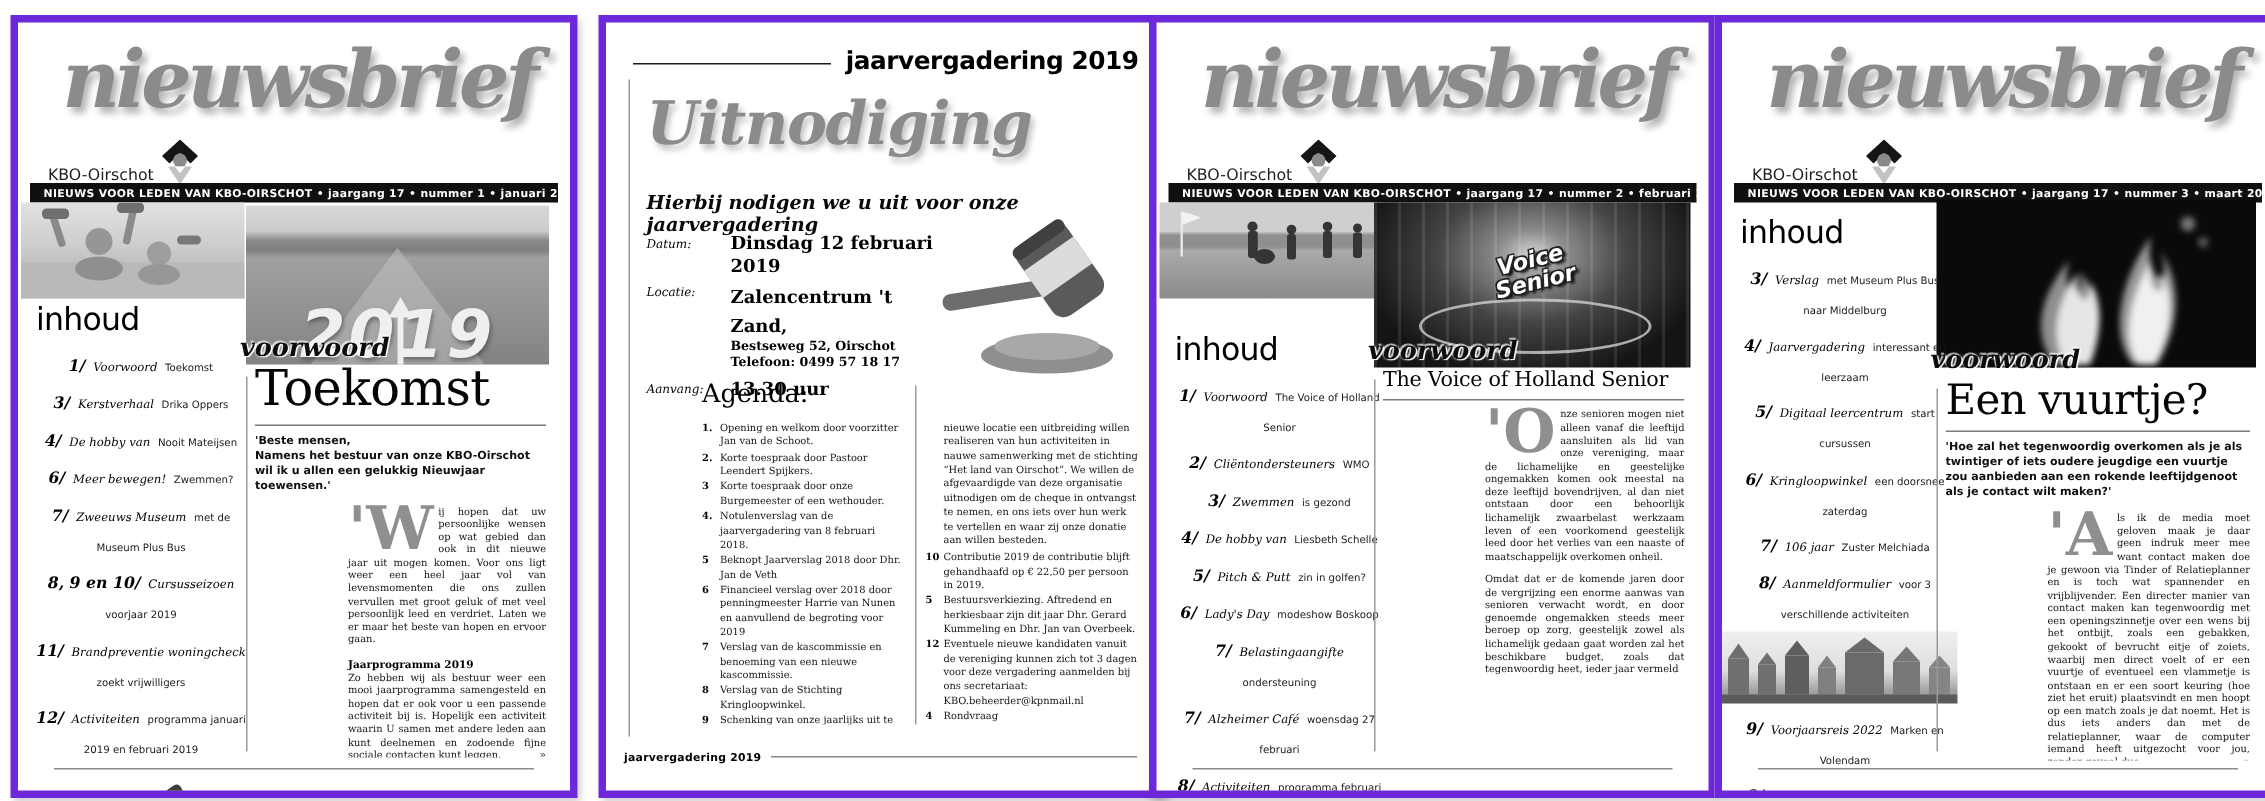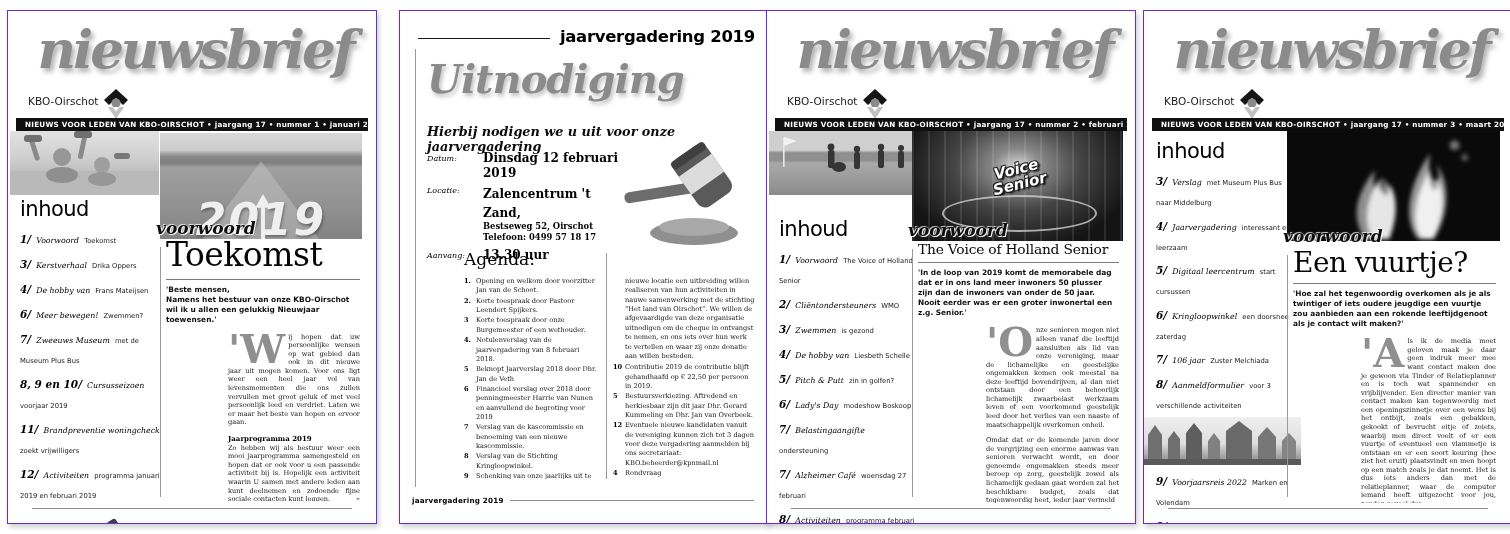--- a/index.html
+++ b/index.html
@@ -1,27 +1,27 @@
 <!DOCTYPE html>
 <html><head>
 <meta charset="utf-8">
 <style>
   html,body{margin:0;padding:0;background:#ffffff;}
   .stage{position:relative;width:1510px;height:534px;background:#fff;overflow:hidden;
          font-family:"DejaVu Sans",sans-serif;}
   .card{position:absolute;top:10px;width:368px;height:512px;background:#fff;
-        border:1px solid #6d28d9;box-shadow:2px 3px 5px rgba(0,0,0,.20);overflow:hidden;}
+        border:5px solid #6d28d9;box-shadow:2px 3px 5px rgba(0,0,0,.20);overflow:hidden;}
   #p1{left:7px;} #p2{left:399px;} #p3{left:766px;} #p4{left:1143px;}
 
   
   .mast{position:absolute;left:12px;right:6px;top:12px;text-align:center;
         font-family:"DejaVu Serif",serif;font-style:italic;font-weight:bold;
         font-size:53px;line-height:1;color:#8b8b8b;letter-spacing:-3px;
         text-shadow:3px 4px 5px rgba(0,0,0,.30);}
-  .brand{position:absolute;left:20px;top:84px;display:flex;align-items:flex-start;gap:3px;}
+  .brand{position:absolute;left:20px;top:84px;display:flex;align-items:flex-end;gap:3px;}
   .brand-name{font-size:10.5px;color:#1c1c1c;}
   .kbo-logo{width:30px;height:30px;margin-top:-6px;}
   .infobar{position:absolute;left:8px;right:8px;top:107px;height:13px;background:#101010;
            color:#fff;font-weight:bold;font-size:7.2px;line-height:13px;padding-left:9px;
            letter-spacing:.25px;white-space:nowrap;overflow:hidden;}
 
   
   .photo{position:absolute;overflow:hidden;}
   .swim{left:2px;top:120px;width:149px;height:64px;
         background:linear-gradient(180deg,#e2e2e2 0%,#cdcdcd 45%,#b3b3b3 80%,#a8a8a8 100%);}
@@ -46,21 +46,21 @@
         color:#fff;text-shadow:-1px -1px 0 #222,1px 1px 0 #222,1px -1px 0 #222,-1px 1px 0 #222,2px 2px 2px #000;}
   .fire{left:143px;top:118px;width:213px;height:112px;background:#0a0a0a;}
   .town{position:relative;margin:4px 0 5px -12px;width:157px;height:48px;
         background:linear-gradient(180deg,#efefef 0%,#dedede 55%,#a3a3a3 82%,#8d8d8d 100%);}
   .photo svg,.town svg,.meeting svg{position:absolute;inset:0;width:100%;height:100%;}
 
   
   .toc{position:absolute;left:12px;width:140px;}
   #p1 .toc{top:186px;} #p3 .toc{top:206px;} #p4 .toc{top:128px;}
   .toc-h{font-weight:normal;font-size:21px;letter-spacing:-.5px;color:#000;margin-bottom:7px;}
-  .toc-item{margin-bottom:5px;line-height:1.25;}
+  .toc-item{margin-bottom:5px;line-height:1.25;text-align:center;}
   #p4 .toc-item{margin-bottom:4.5px;}
   .toc-num{font-family:"DejaVu Serif",serif;font-style:italic;font-weight:bold;font-size:10.5px;color:#000;}
   .toc-topic{font-family:"DejaVu Serif",serif;font-style:italic;font-size:7.8px;color:#000;}
   .toc-desc{font-size:6.8px;color:#1a1a1a;}
   .gavel-wrap{width:125px;height:82px;margin:8px 0 4px 8px;}
 
   
   .col-div{position:absolute;width:1px;background:#9a9a9a;}
   #p1 .col-div{left:152px;top:236px;bottom:26px;}
   #p3 .col-div{left:145px;top:238px;bottom:26px;}
@@ -153,21 +153,21 @@
         <span>20</span><svg class="up-arrow" viewBox="0 0 16 52">
             <polygon points="8,0 16,14 10,14 10,52 6,52 6,14 0,14" fill="#efefef"></polygon>
           </svg><span>19</span>
       </div>
     </div>
 
     <div class="toc">
       <div class="toc-h">inhoud</div>
       <div class="toc-item"><span class="toc-num">1/</span> <span class="toc-topic">Voorwoord</span> <span class="toc-desc">Toekomst</span></div>
       <div class="toc-item"><span class="toc-num">3/</span> <span class="toc-topic">Kerstverhaal</span> <span class="toc-desc">Drika Oppers</span></div>
-      <div class="toc-item"><span class="toc-num">4/</span> <span class="toc-topic">De hobby van</span> <span class="toc-desc">Frans Mateijsen</span></div>
+      <div class="toc-item"><span class="toc-num">4/</span> <span class="toc-topic">De hobby van</span> <span class="toc-desc">Nooit Mateijsen</span></div>
       <div class="toc-item"><span class="toc-num">6/</span> <span class="toc-topic">Meer bewegen!</span> <span class="toc-desc">Zwemmen?</span></div>
       <div class="toc-item"><span class="toc-num">7/</span> <span class="toc-topic">Zweeuws Museum</span> <span class="toc-desc">met de Museum Plus Bus</span></div>
       <div class="toc-item"><span class="toc-num">8, 9 en 10/</span> <span class="toc-topic">Cursusseizoen</span> <span class="toc-desc">voorjaar 2019</span></div>
       <div class="toc-item"><span class="toc-num">11/</span> <span class="toc-topic">Brandpreventie woningcheck</span> <span class="toc-desc">zoekt vrijwilligers</span></div>
       <div class="toc-item"><span class="toc-num">12/</span> <span class="toc-topic">Activiteiten</span> <span class="toc-desc">programma januari 2019 en februari 2019</span></div>
       <div class="gavel-wrap">
         <svg viewBox="0 0 125 82">
           <ellipse cx="86" cy="72" rx="32" ry="9" fill="#8f8f8f"></ellipse>
             <ellipse cx="86" cy="68" rx="26" ry="7" fill="#a8a8a8"></ellipse>
           <rect x="6" y="42" width="64" height="9" rx="4" fill="#6c6c6c" transform="rotate(-10 38 46)"></rect>
@@ -355,21 +355,20 @@
       <div class="toc-item"><span class="toc-num">7/</span> <span class="toc-topic">Alzheimer Café</span> <span class="toc-desc">woensdag 27 februari</span></div>
       <div class="toc-item"><span class="toc-num">8/</span> <span class="toc-topic">Activiteiten</span> <span class="toc-desc">programma februari en maart 2019</span></div>
 
     </div>
 
     <div class="col-div"></div>
     <div class="vw-label">voorwoord</div>
     <div class="article">
       <div class="a-title">The Voice of Holland Senior</div>
       <div class="a-rule"></div>
-      <div class="a-intro">'In de loop van 2019 komt de memorabele dag dat er in ons land meer inwoners 50 plusser zijn dan de inwoners van onder de 50 jaar. Nooit eerder was er een groter inwonertal een z.g. Senior.'</div>
       <div class="a-body">
         <div class="bt"><span class="dropcap">'O</span><span>nze senioren mogen niet alleen vanaf die leeftijd aansluiten als lid van onze vereniging, maar de lichamelijke en geestelijke ongemakken komen ook meestal na deze leeftijd bovendrijven, al dan niet ontstaan door een behoorlijk lichamelijk zwaarbelast werkzaam leven of een voorkomend geestelijk leed door het verlies van een naaste of maatschappelijk overkomen onheil.</span></div>
         <div class="bt" style="margin-top:7px;"><span>Omdat dat er de komende jaren door de vergrijzing een enorme aanwas van senioren verwacht wordt, en door genoemde ongemakken steeds meer beroep op zorg, geestelijk zowel als lichamelijk gedaan gaat worden zal het beschikbare budget, zoals dat tegenwoordig heet, ieder jaar vermeld</span></div>
       </div>
     </div>
     <div class="bottom-rule"></div>
   </div>
 
   <div class="card" id="p4">
     <div class="mast">nieuwsbrief</div>

